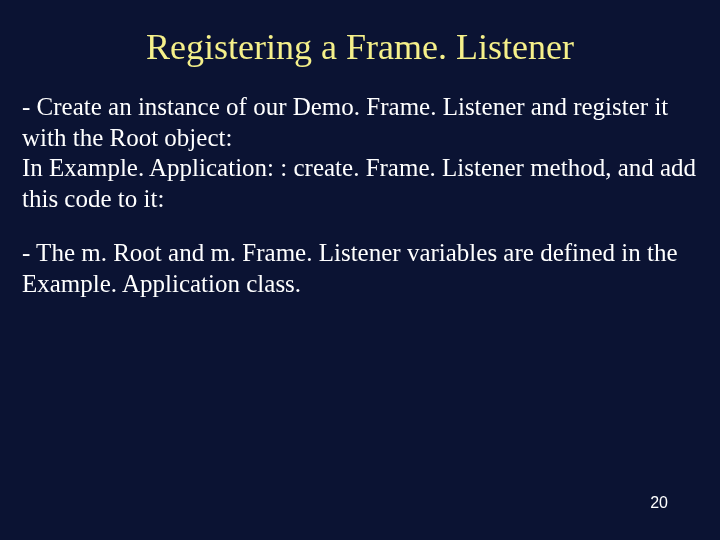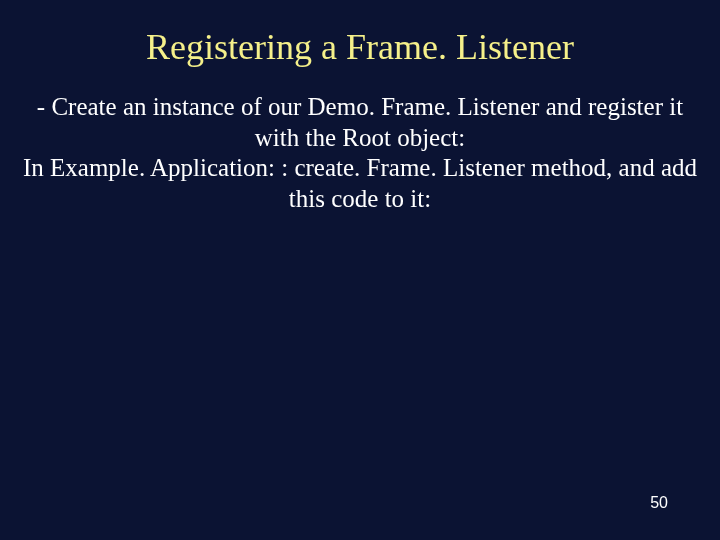--- a/index.html
+++ b/index.html
@@ -62,18 +62,19 @@
     color: #ffffff;
   }
 </style>
 </head>
 <body>
 
 <div class="slide">
   <div class="title">Registering a Frame. Listener</div>
 
   <div class="body">
-    <p class="para1" style="white-space: pre-wrap; text-align: center;">- Create an instance of our Demo. Frame. Listener and register it with the Root object:
+    <p class="para1" style="white-space: pre-wrap;">- Create an instance of our Demo. Frame. Listener and register it with the Root object:
 In Example. Application: : create. Frame. Listener method, and add this code to it:</p>
+    <p class="para3">- The m. Root and m. Frame. Listener variables are defined in the Example. Application class.</p>
   </div>
 
-  <div class="pagenum">50</div>
+  <div class="pagenum">20</div>
 </div>
 
 </body></html>

